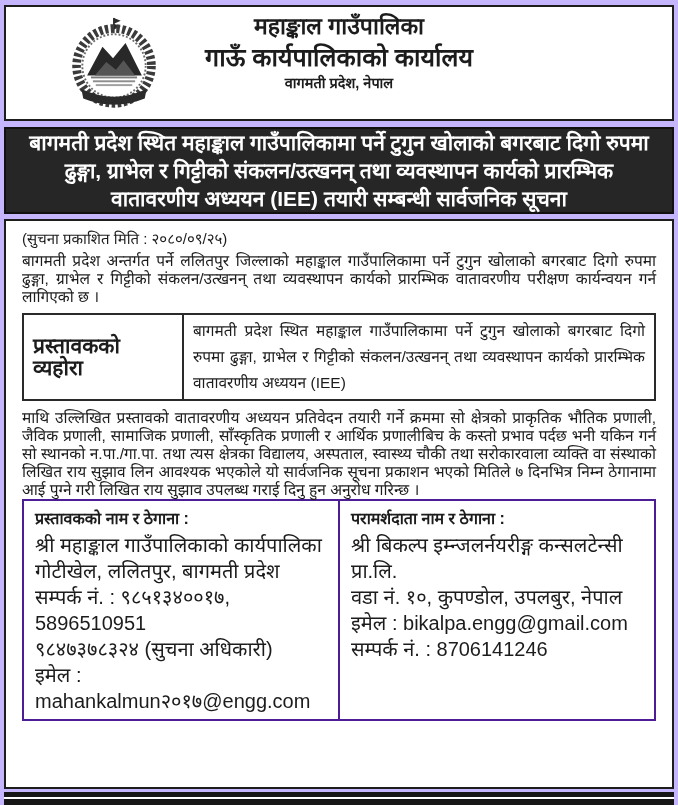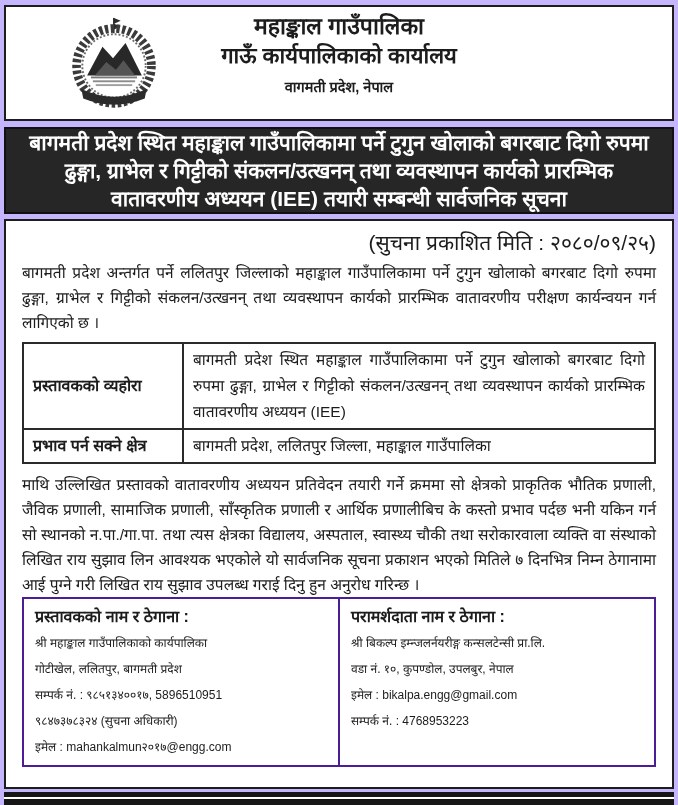--- a/index.html
+++ b/index.html
@@ -8,41 +8,41 @@
     font-family:"Liberation Sans","DejaVu Sans",sans-serif;
     color:#1c1c1c;overflow:hidden;padding-left:29px;
   }
   .framed{position:absolute;left:4px;width:670px;background:#fff;
     border:2px solid #1d1d1d;box-sizing:border-box;}
   
   .header-box{top:5px;height:116px;}
   .emblem{position:absolute;left:60px;top:9px;width:96px;height:96px;}
   .header-text{position:absolute;left:0;top:6px;width:100%;text-align:center;line-height:1.18;}
   .h-muni{font-size:23px;font-weight:700;}
-  .h-office{font-size:22px;font-weight:700;margin-top:3px;}
+  .h-office{font-size:25px;font-weight:700;margin-top:3px;}
   .h-addr1{font-size:15px;font-weight:700;margin-top:5px;}
-  .h-addr2{font-size:14.5px;font-weight:700;margin-top:10px;}
+  .h-addr2{font-size:14.5px;font-weight:700;margin-top:2px;}
   
   .banner{top:127px;height:87px;background:#262626;border:2px solid #111;
     color:#ffffff;display:flex;align-items:center;justify-content:center;}
   .banner-title{font-size:21px;font-weight:700;text-align:center;
     line-height:28px;padding:2px 18px;}
   
   .body-box{top:219px;height:570px;padding:4px 16px;}
-  .date-line{text-align:right;font-size:21px;margin:3px 0 4px 0;}
-  .para{font-size:15.5px;line-height:25px;text-align:justify;margin:0;}
+  .date-line{text-align:left;font-size:15px;margin:3px 0 4px 0;}
+  .para{font-size:15.5px;line-height:18px;text-align:justify;margin:0;}
   .details-table{width:100%;border-collapse:collapse;margin:7px 0 8px 0;}
   .details-table td{border:2px solid #2a2a2a;padding:3px 9px;vertical-align:middle;}
-  .details-table .lbl{width:140px;font-weight:700;font-size:16px;line-height:22px;}
+  .details-table .lbl{width:140px;font-weight:700;font-size:21px;line-height:22px;}
   .details-table .val{font-size:15.5px;line-height:26px;text-align:justify;}
   .corr-heading{text-align:center;font-weight:700;font-size:17px;margin:9px 0 7px 0;}
   .contacts-table{width:100%;border-collapse:collapse;}
   .contacts-table td{border:2px solid #4c1d95;padding:5px 11px;vertical-align:top;width:50%;}
   .c-head{font-weight:700;font-size:16px;line-height:26px;}
-  .c-line{font-size:12px;line-height:26px;}
+  .c-line{font-size:20px;line-height:26px;}
   
   .bottom-banner{position:absolute;left:4px;top:792px;width:670px;height:13px;}
   .bb-black-top{height:5px;background:#161616;}
   .bb-white{height:2px;background:#ffffff;}
   .bb-black-bottom{height:6px;background:#161616;}
 </style>
 </head>
 <body>
 
 <div class="page">
@@ -84,24 +84,20 @@
     <div class="date-line">(सुचना प्रकाशित मिति : २०८०/०९/२५)</div>
 
     <p class="para">बागमती प्रदेश अन्तर्गत पर्ने ललितपुर जिल्लाको महाङ्काल गाउँपालिकामा पर्ने टुगुन खोलाको बगरबाट दिगो रुपमा ढुङ्गा, ग्राभेल र गिट्टीको संकलन/उत्खनन् तथा व्यवस्थापन कार्यको प्रारम्भिक वातावरणीय परीक्षण कार्यन्वयन गर्न लागिएको छ ।</p>
 
     <table class="details-table">
       <tbody>
         <tr>
           <td class="lbl">प्रस्तावकको व्यहोरा</td>
           <td class="val">बागमती प्रदेश स्थित महाङ्काल गाउँपालिकामा पर्ने टुगुन खोलाको बगरबाट दिगो रुपमा ढुङ्गा, ग्राभेल र गिट्टीको संकलन/उत्खनन् तथा व्यवस्थापन कार्यको प्रारम्भिक वातावरणीय अध्ययन (IEE)</td>
         </tr>
-        <tr>
-          <td class="lbl">प्रभाव पर्न सक्ने क्षेत्र</td>
-          <td class="val">बागमती प्रदेश, ललितपुर जिल्ला, महाङ्काल गाउँपालिका</td>
-        </tr>
       </tbody>
     </table>
 
     <p class="para">माथि उल्लिखित प्रस्तावको वातावरणीय अध्ययन प्रतिवेदन तयारी गर्ने क्रममा सो क्षेत्रको प्राकृतिक भौतिक प्रणाली, जैविक प्रणाली, सामाजिक प्रणाली, साँस्कृतिक प्रणाली र आर्थिक प्रणालीबिच के कस्तो प्रभाव पर्दछ भनी यकिन गर्न सो स्थानको न.पा./गा.पा. तथा त्यस क्षेत्रका विद्यालय, अस्पताल, स्वास्थ्य चौकी तथा सरोकारवाला व्यक्ति वा संस्थाको लिखित राय सुझाव लिन आवश्यक भएकोले यो सार्वजनिक सूचना प्रकाशन भएको मितिले ७ दिनभित्र निम्न ठेगानामा आई पुग्ने गरी लिखित राय सुझाव उपलब्ध गराई दिनु हुन अनुरोध गरिन्छ ।</p>
 
 
     <table class="contacts-table">
       <tbody>
         <tr>
           <td>
@@ -110,21 +106,21 @@
             <div class="c-line">गोटीखेल, ललितपुर, बागमती प्रदेश</div>
             <div class="c-line">सम्पर्क नं. : ९८५१३४००१७, 5896510951</div>
             <div class="c-line">९८४७३७८३२४ (सुचना अधिकारी)</div>
             <div class="c-line">इमेल : mahankalmun२०१७@engg.com</div>
           </td>
           <td>
             <div class="c-head">परामर्शदाता नाम र ठेगाना :</div>
             <div class="c-line">श्री बिकल्प इम्न्जलर्नयरीङ्ग कन्सलटेन्सी प्रा.लि.</div>
             <div class="c-line">वडा नं. १०, कुपण्डोल, उपलबुर, नेपाल</div>
             <div class="c-line">इमेल : bikalpa.engg@gmail.com</div>
-            <div class="c-line">सम्पर्क नं. : 4768953223</div>
+            <div class="c-line">सम्पर्क नं. : 8706141246</div>
           </td>
         </tr>
       </tbody>
     </table>
 
   </div>
 
   <div class="bottom-banner">
     <div class="bb-black-top"></div>
     <div class="bb-white"></div>

